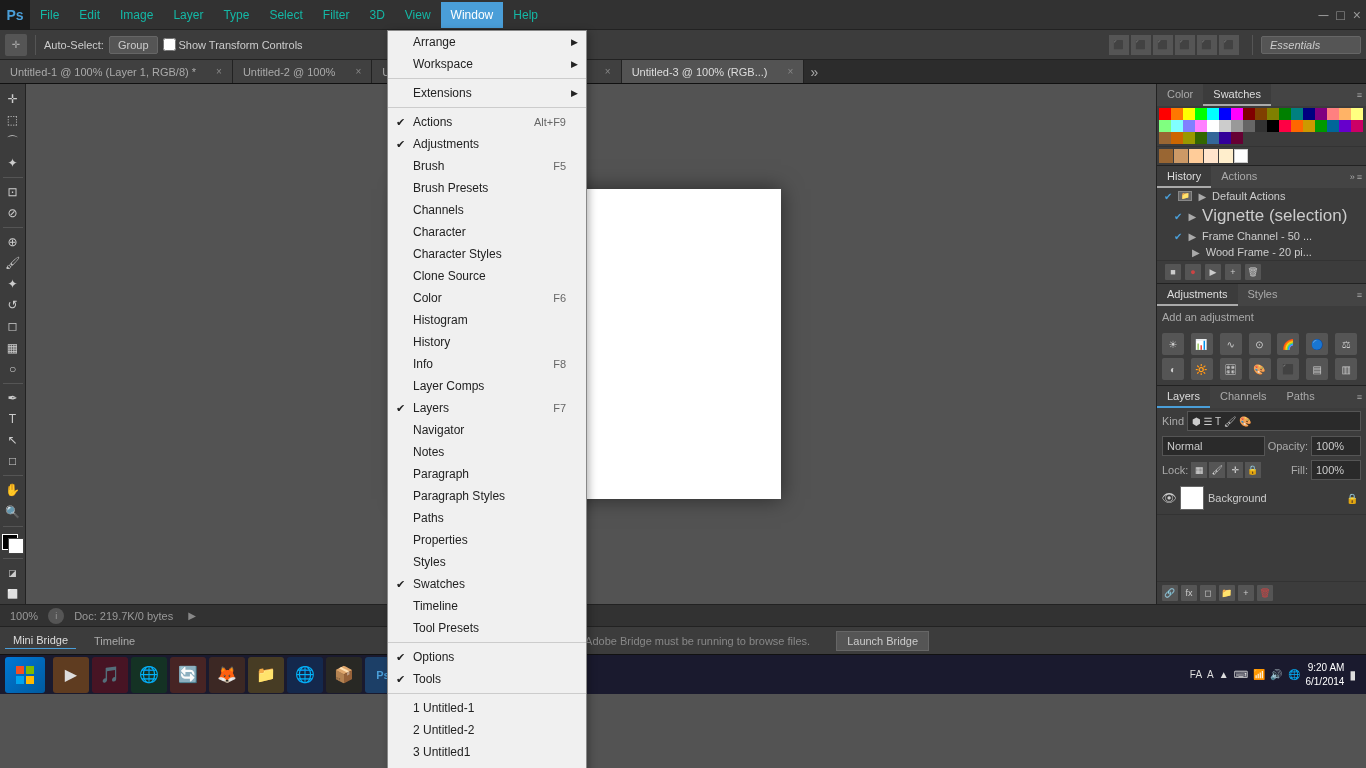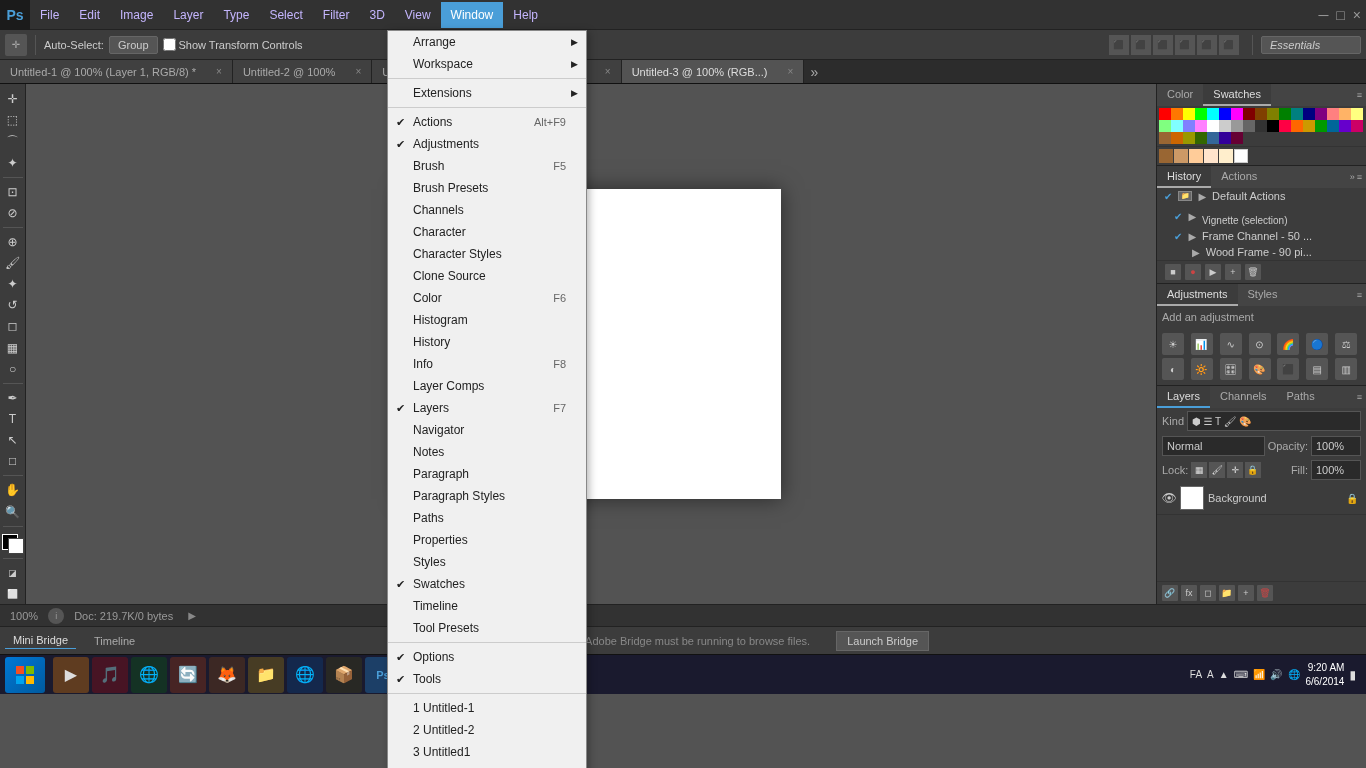--- a/index.html
+++ b/index.html
@@ -8,21 +8,21 @@
     
     #menu-bar {
       width: 100%; height: 30px; background: #323232; display: flex; align-items: center;
       border-bottom: 1px solid #222; position: relative; z-index: 1000;
     }
     #ps-logo {
       width: 30px; height: 30px; background: #1b1b1b; display: flex; align-items: center; justify-content: center;
       color: #4a9ed8; font-weight: bold; font-size: 14px; flex-shrink: 0;
     }
     .menu-item {
-      padding: 6px 10px; cursor: pointer; color: #c4b5fd; font-size: 12px; white-space: nowrap;
+      padding: 6px 10px; cursor: pointer; color: #14b8a6; font-size: 12px; white-space: nowrap;
     }
     .menu-item:hover, .menu-item.active { background: #4a9ed8; color: white; }
 
     
     #options-bar {
       width: 100%; height: 30px; background: #3c3c3c; border-bottom: 1px solid #222;
       display: flex; align-items: center; padding: 0 5px; gap: 5px;
     }
     .options-btn {
       padding: 2px 8px; background: #555; border: 1px solid #666; color: #ccc; font-size: 11px;
@@ -386,30 +386,30 @@
 
         <div class="action-row">
           <span class="action-check">✔</span>
           <span style="width:14px;height:10px;background:#666;border:1px solid #888;font-size:7px;display:inline-flex;align-items:center;justify-content:center;">📁</span>
           <span style="font-size:10px;color:#aaa;cursor:pointer;margin-left:2px;">▶</span>
           <span style="font-size:11px;color:#ccc;margin-left:2px;">Default Actions</span>
         </div>
         <div class="action-row" style="padding-left:35px;">
           <span class="action-check" style="margin-left:-18px;">✔</span>
           <span style="font-size:10px;color:#aaa;cursor:pointer;">▶</span>
-          <span style="font-size:10px;color:#ccc;margin-left:2px;margin-top:9px;">Vignette (selection)</span>
+          <span style="font-size:17px;color:#ccc;margin-left:2px;">Vignette (selection)</span>
         </div>
         <div class="action-row" style="padding-left:35px;">
           <span class="action-check" style="margin-left:-18px;">✔</span>
           <span style="font-size:10px;color:#aaa;cursor:pointer;">▶</span>
           <span style="font-size:11px;color:#ccc;margin-left:2px;">Frame Channel - 50 ...</span>
         </div>
         <div class="action-row" style="padding-left:35px;">
           <span style="font-size:10px;color:#aaa;cursor:pointer;">▶</span>
-          <span style="font-size:11px;color:#ccc;margin-left:2px;">Wood Frame - 90 pi...</span>
+          <span style="font-size:11px;color:#ccc;margin-left:2px;">Wood Frame - 20 pi...</span>
         </div>
       </div>
 
       <div class="panel-icons-row" style="border-top:1px solid #333; justify-content:space-between; padding: 3px 8px;">
         <div style="display:flex;gap:4px;">
           <div class="panel-icon-sm">■</div>
           <div class="panel-icon-sm" style="color:#c44;">●</div>
           <div class="panel-icon-sm">▶</div>
           <div class="panel-icon-sm">+</div>
           <div class="panel-icon-sm">🗑</div>
@@ -547,21 +547,21 @@
   <div style="margin-left:auto;display:flex;align-items:center;gap:5px;padding:0 5px;">
     <span style="font-size:10px;color:#ddd;">FA</span>
     <span style="font-size:10px;color:#ddd;">A</span>
     <span style="font-size:10px;color:#ddd;">▲</span>
     <span style="font-size:10px;color:#ddd;">⌨</span>
     <span style="font-size:10px;color:#ddd;">📶</span>
     <span style="font-size:10px;color:#ddd;">🔊</span>
     <span style="font-size:10px;color:#ddd;">🌐</span>
     <div style="text-align:right;color:white;font-size:10px;line-height:1.4;">
       <div>9:20 AM</div>
-      <div>6/6/2014</div>
+      <div>6/1/2014</div>
     </div>
     <span style="font-size:12px;color:#ddd;cursor:pointer;">▮</span>
   </div>
 </div>
 
 <div id="dropdown-overlay">
   <div id="window-menu">
 
     <div class="dd-item has-submenu">
       <span>Arrange</span>

